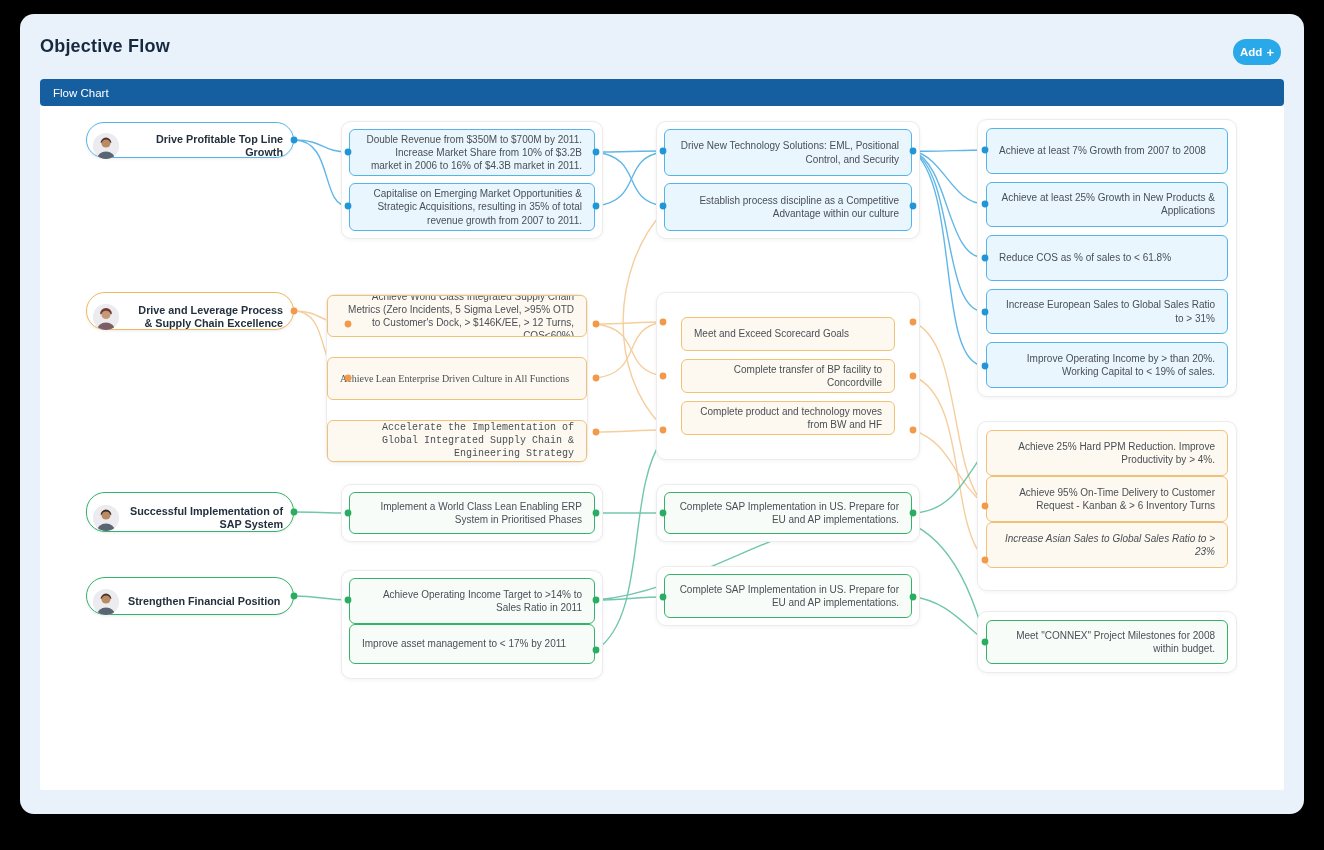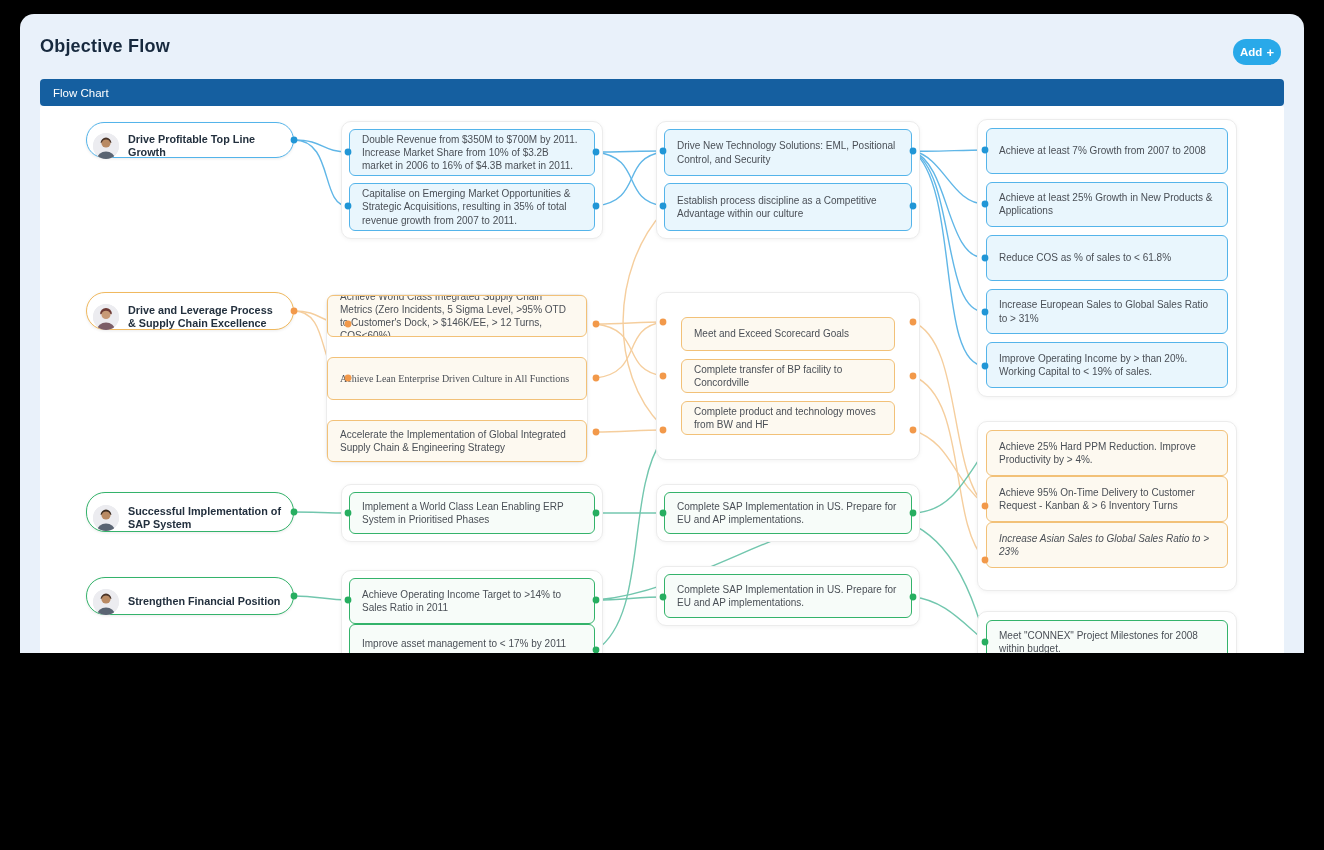--- a/index.html
+++ b/index.html
@@ -1,17 +1,17 @@
 <!DOCTYPE html>
 <html><head>
 <meta charset="utf-8">
 <style>
   html,body{margin:0;padding:0;background:#000;}
-  #stage{position:relative;width:1324px;height:653px;background:#000;
-         font-family:"Liberation Sans",sans-serif;overflow:hidden;}
+  #stage{position:relative;width:1324px;height:850px;background:#000;
+         font-family:"Liberation Sans",sans-serif;overflow:hidden;text-align:right;}
   #card{position:absolute;left:20px;top:14px;width:1284px;height:800px;
         background:#e9f1fa;border-radius:14px;box-shadow:0 2px 10px rgba(0,0,0,.5);}
   #page-title{position:absolute;left:40px;top:36px;font-size:18px;font-weight:bold;
         color:#17293e;letter-spacing:.2px;}
   #add-btn{position:absolute;left:1233px;top:39px;width:48px;height:26px;border-radius:14px;
         background:#29a9e9;color:#fff;font-size:11.5px;display:flex;align-items:center;
         justify-content:center;gap:4px;cursor:pointer;font-weight:bold;}
   #add-btn .plus{font-size:13px;font-weight:bold;line-height:1;}
   #flow-tab{position:absolute;left:40px;top:79px;width:1244px;height:27px;background:#155fa0;
         border-radius:4px;color:#fff;font-size:11.5px;display:flex;align-items:center;
@@ -136,21 +136,21 @@
     <span class="lbl">Strengthen Financial Position</span>
   </div>
 
   <div class="grp" style="left:341px;top:121px;width:262px;height:118px;padding:7px;gap:7px;">
     <div class="bx b" style="height:47px;">Double Revenue from $350M to $700M by 2011. Increase Market Share from 10% of $3.2B market in 2006 to 16% of $4.3B market in 2011.</div>
     <div class="bx b" style="height:48px;">Capitalise on Emerging Market Opportunities &amp; Strategic Acquisitions, resulting in 35% of total revenue growth from 2007 to 2011.</div>
   </div>
   <div class="grp" style="left:326px;top:294px;width:262px;height:169px;gap:20px;">
     <div class="bx o" style="height:47px;">Achieve World Class Integrated Supply Chain Metrics (Zero Incidents, 5 Sigma Level, &gt;95% OTD to Customer's Dock, &gt; $146K/EE, &gt; 12 Turns, COS&lt;60%)</div>
     <div class="bx o" style="height:47px;font-family:Liberation Serif, serif;">Achieve Lean Enterprise Driven Culture in All Functions</div>
-    <div class="bx o" style="height:47px;">Accelerate the Implementation of Global Integrated Supply Chain &amp; Engineering Strategy</div>
+    <div class="bx o" style="height:47px;font-family:Liberation Mono, monospace;">Accelerate the Implementation of Global Integrated Supply Chain &amp; Engineering Strategy</div>
   </div>
   <div class="grp" style="left:341px;top:484px;width:262px;height:58px;padding:7px;">
     <div class="bx g" style="height:44px;">Implement a World Class Lean Enabling ERP System in Prioritised Phases</div>
   </div>
   <div class="grp" style="left:341px;top:570px;width:262px;height:109px;padding:7px;">
     <div class="bx g" style="height:46px;">Achieve Operating Income Target to &gt;14% to Sales Ratio in 2011</div>
     <div class="bx g" style="height:40px;">Improve asset management to &lt; 17% by 2011</div>
   </div>
 
   <div class="grp" style="left:656px;top:121px;width:264px;height:118px;padding:7px;gap:7px;">

